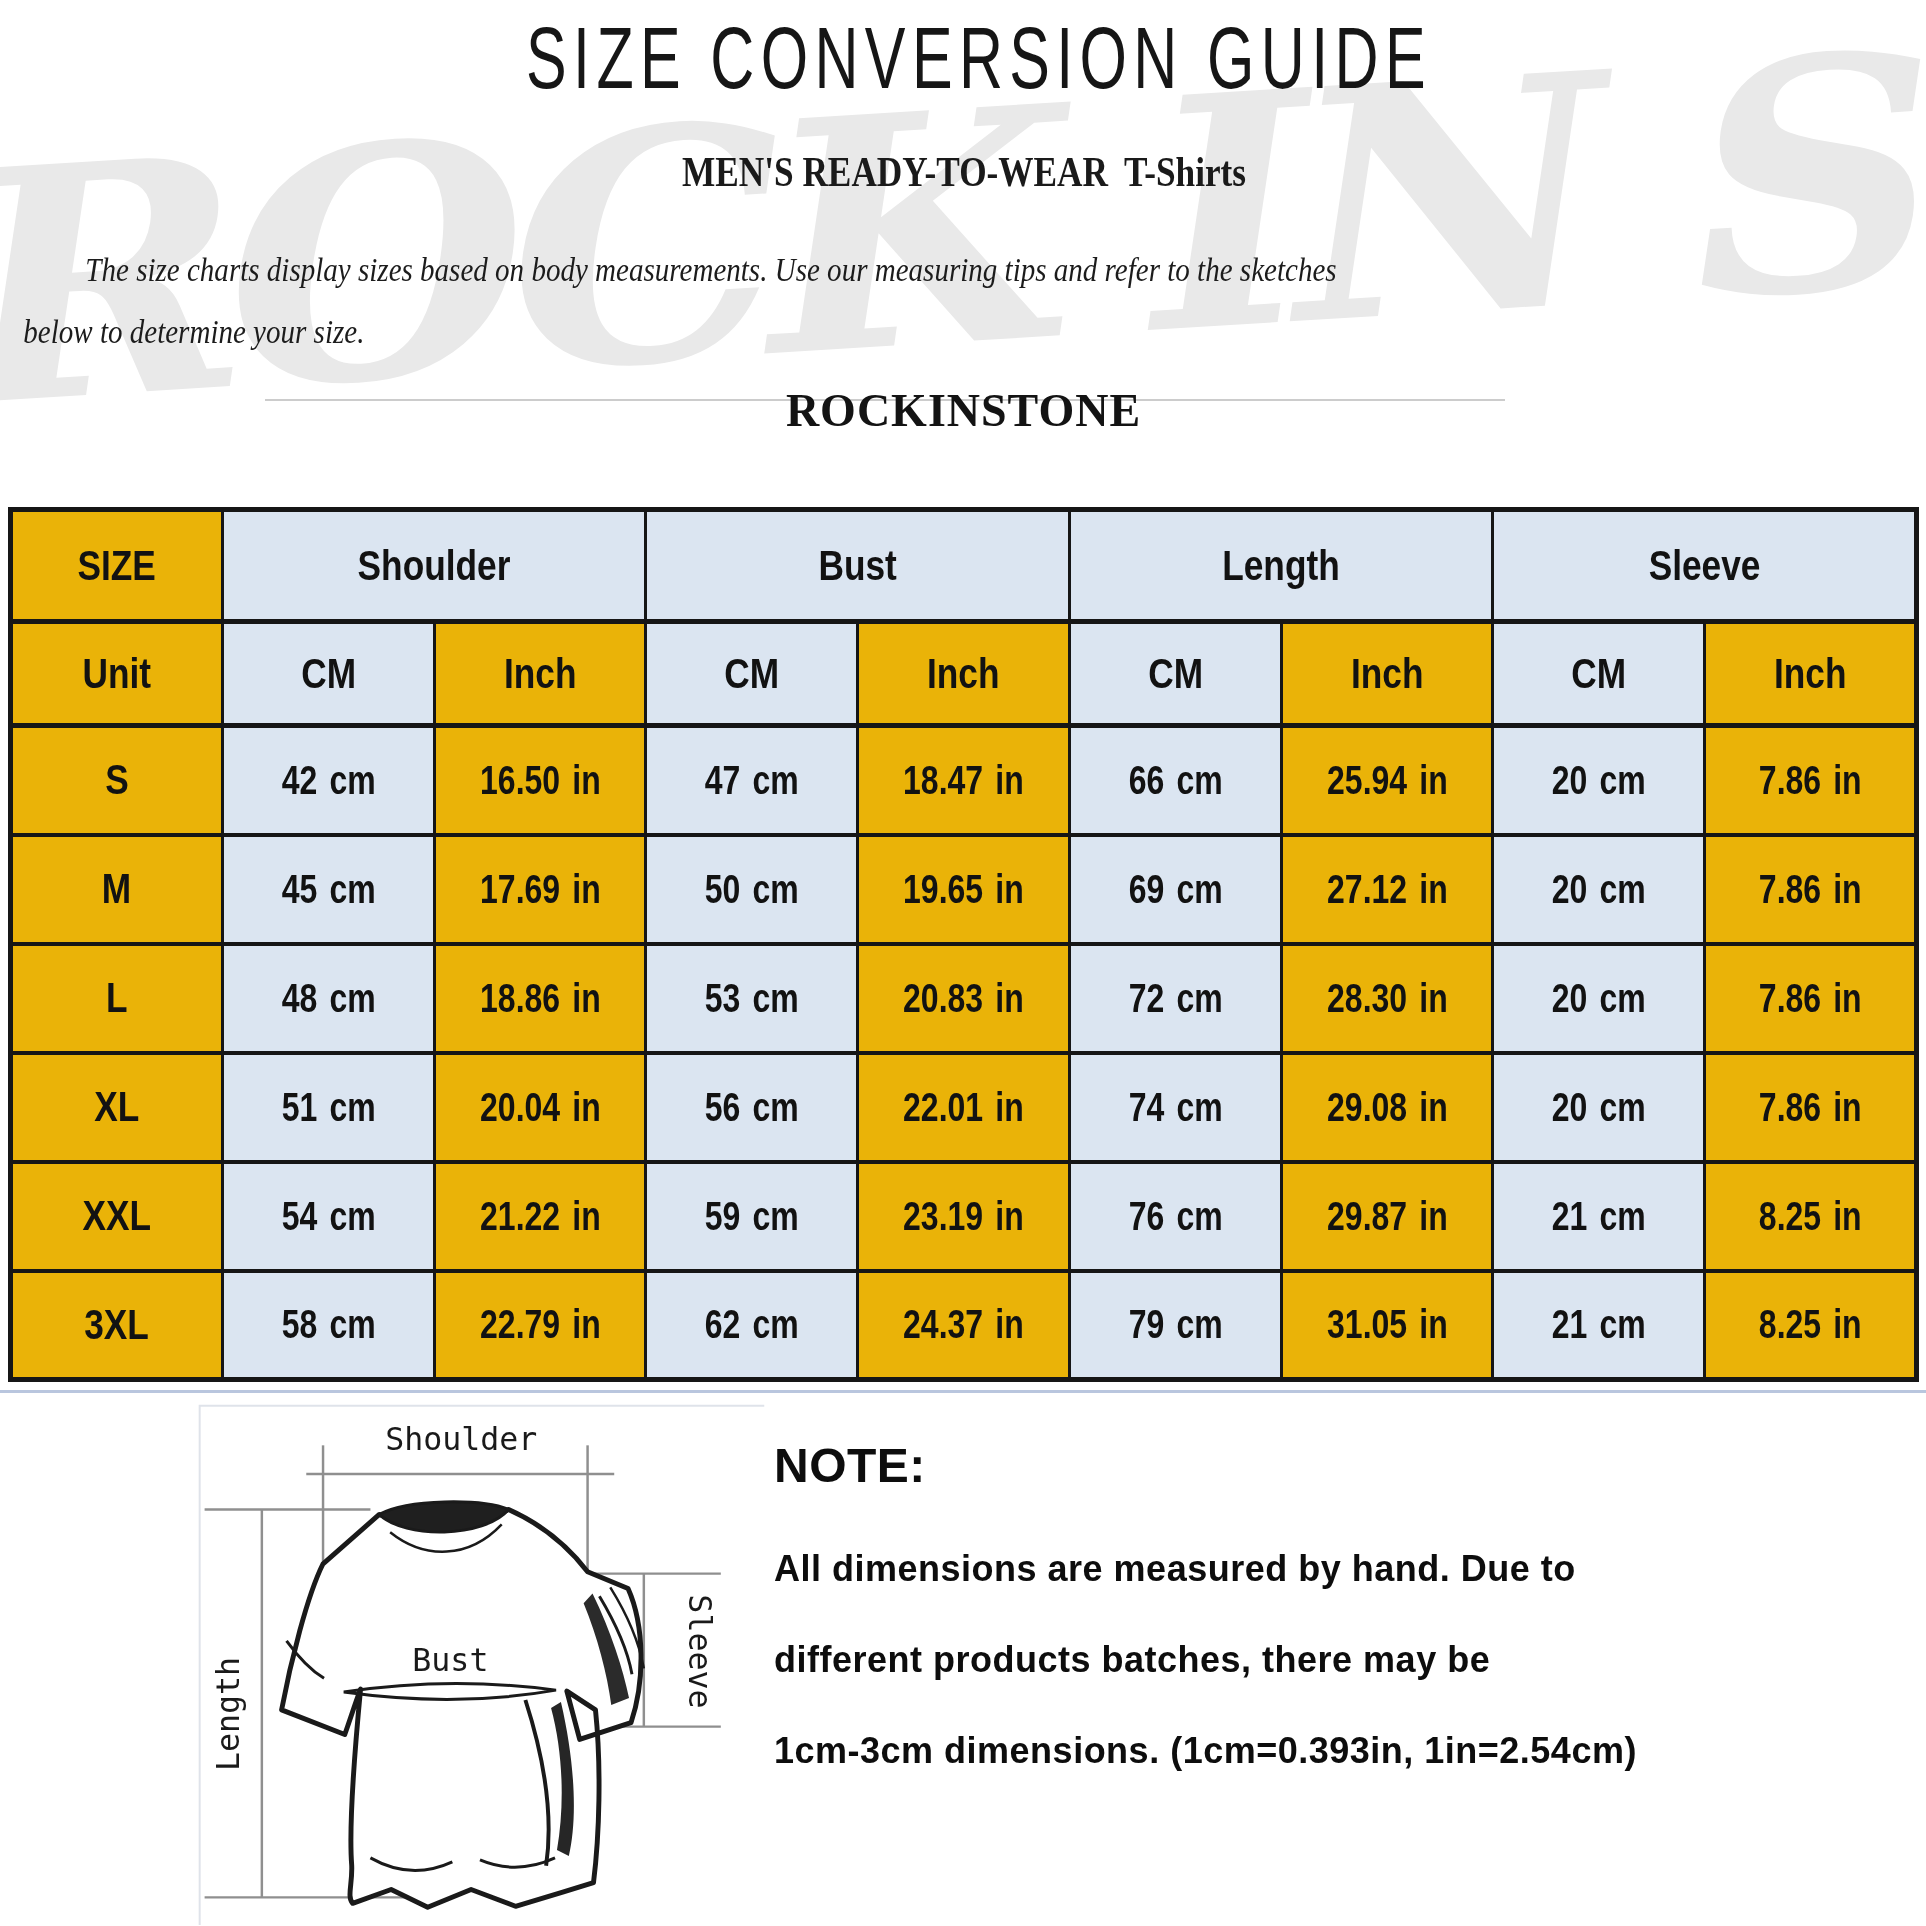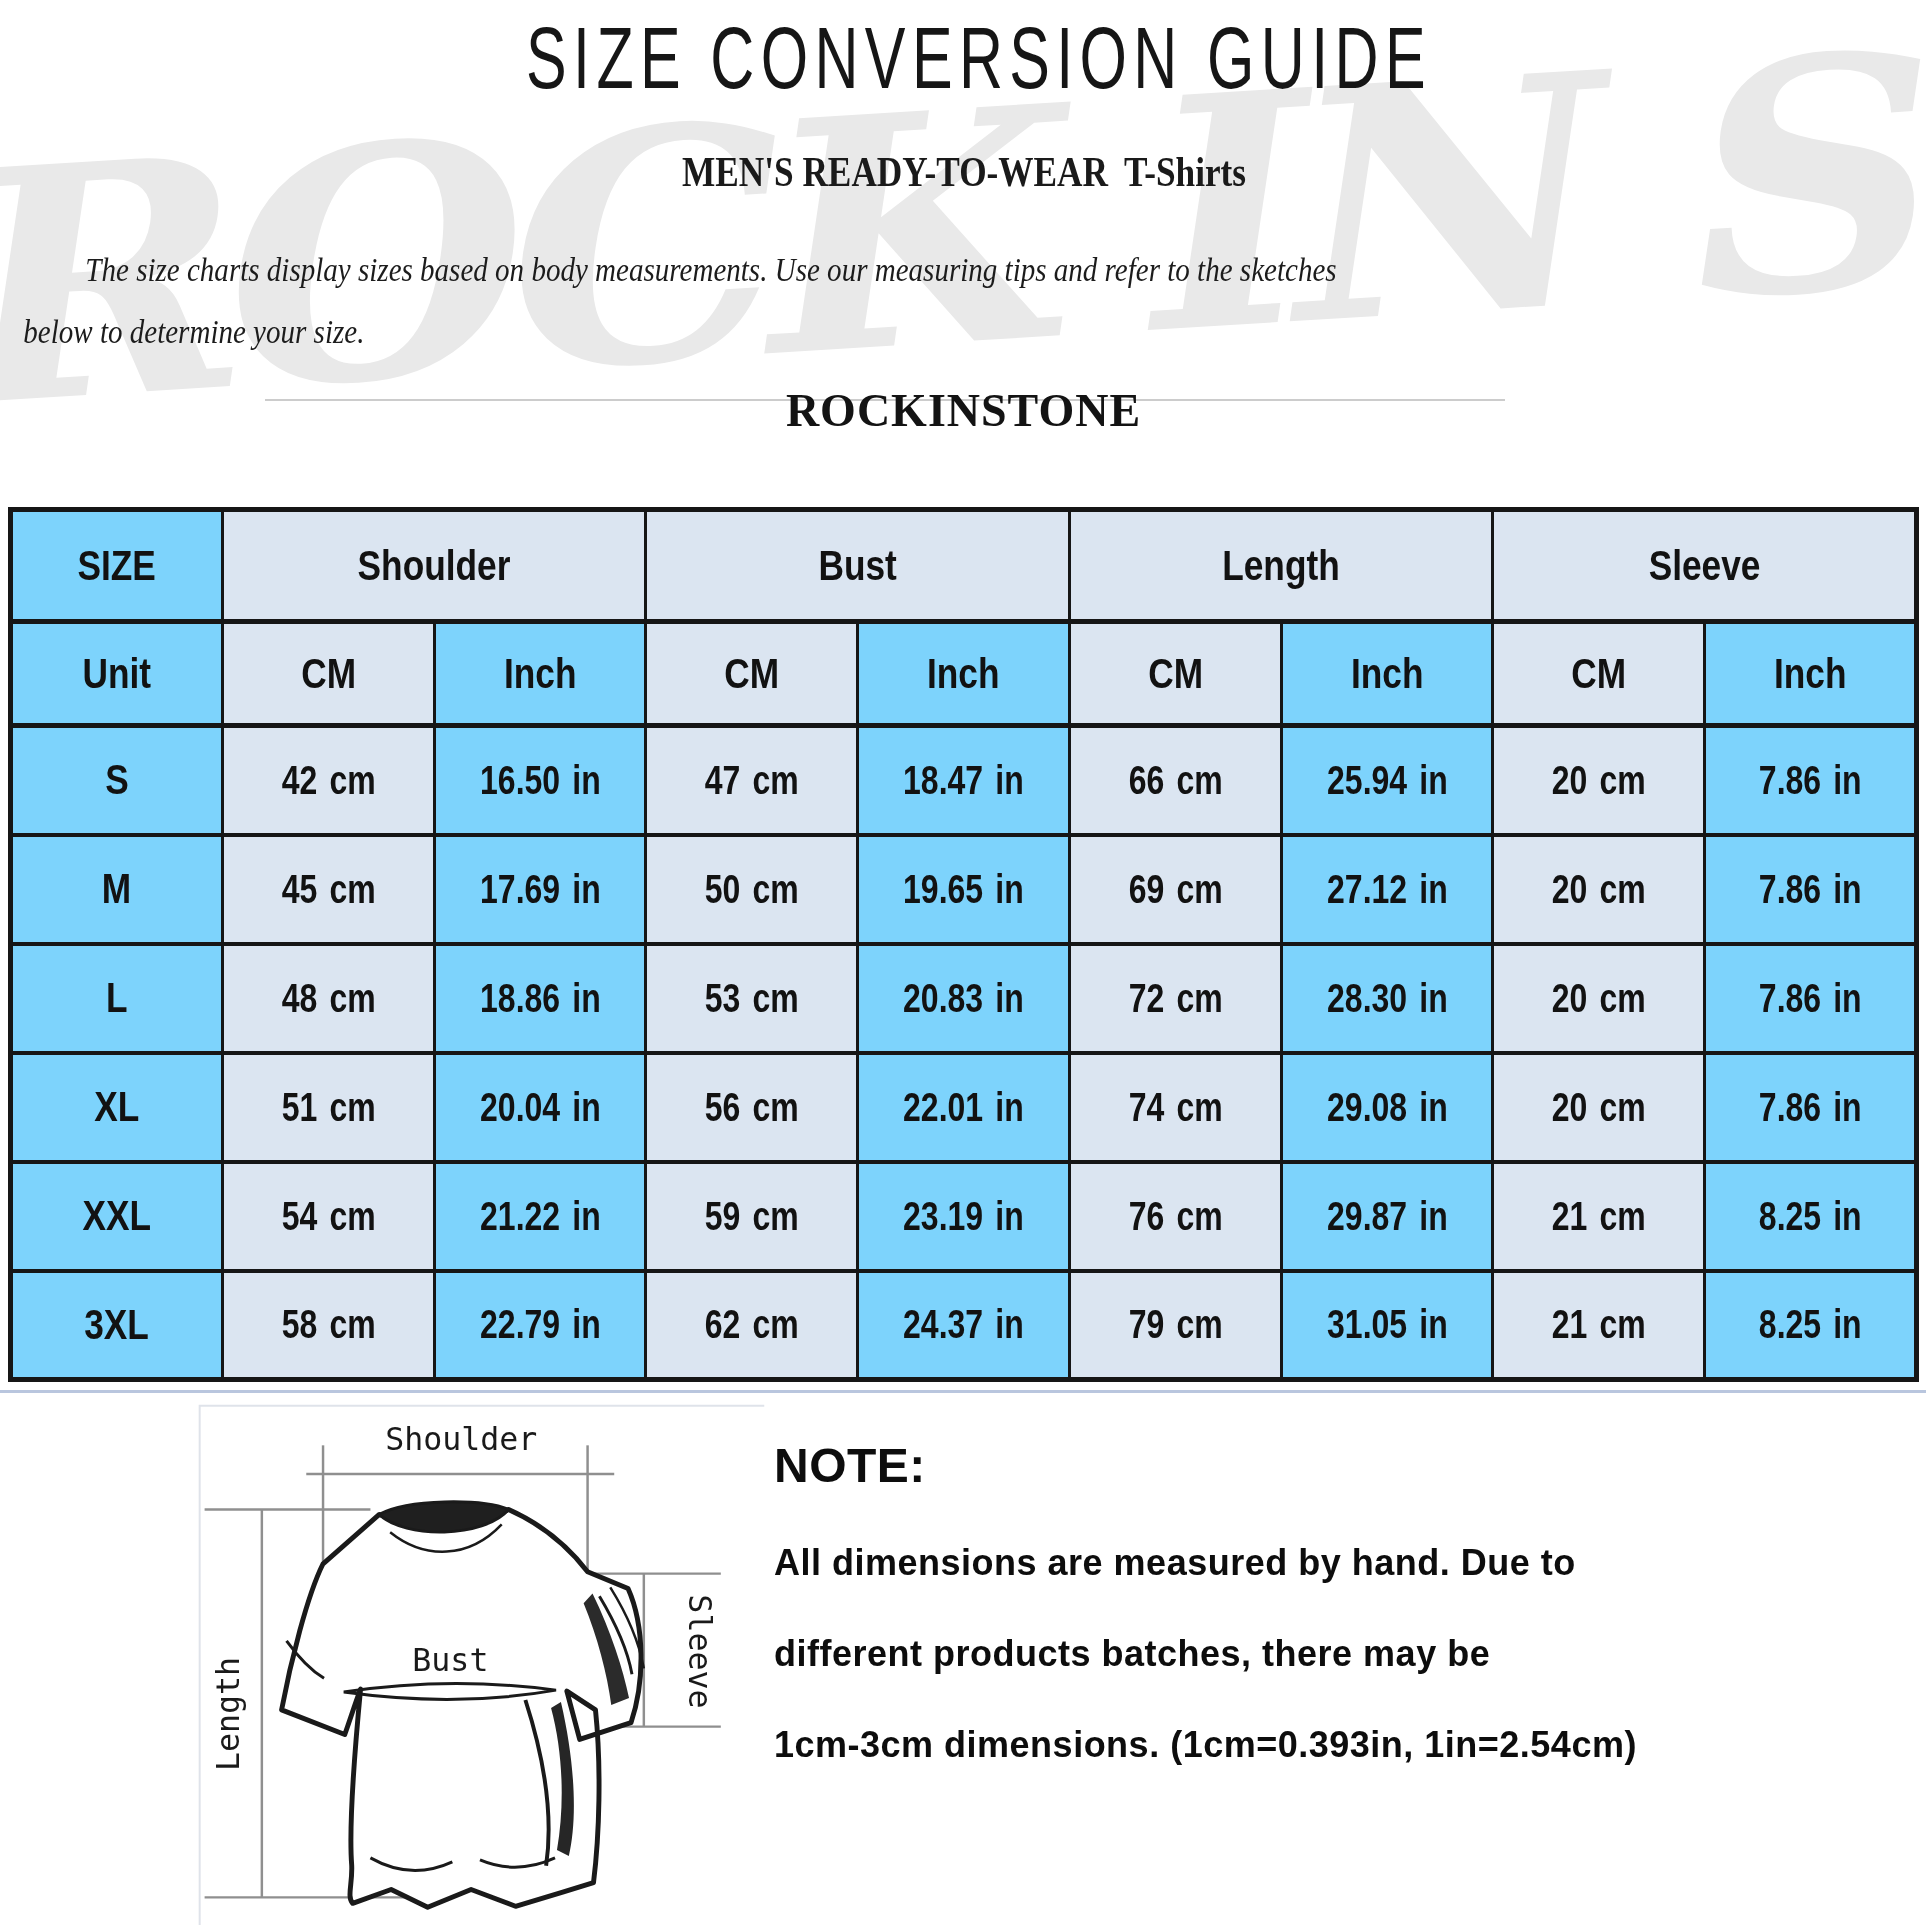--- a/index.html
+++ b/index.html
@@ -40,21 +40,21 @@
   .brand-rule { position:absolute; top:399px; left:265px; width:1240px; height:2px; background:#cccccc; z-index:1; }
   .brand-wrap { position:absolute; top:384px; left:0; width:100%; text-align:center; z-index:2; }
   .brand-inner {
     display:inline-block; font-family:"Liberation Serif","DejaVu Serif",serif;
     font-weight:bold; font-size:46px; letter-spacing:1px; color:#131313; white-space:nowrap;
   }
 
   
   table.size-table {
     position:absolute; top:507px; left:8px; width:1911px; z-index:1;
-    border-collapse:collapse; table-layout:fixed; background:#7dd3fc;
+    border-collapse:collapse; table-layout:fixed; background:#eab308;
     border:5px solid #161616;
   }
   .size-table th, .size-table td {
     border:3px solid #161616; padding:0; text-align:center; vertical-align:middle;
     color:#121212;
   }
   .size-table .r-head th { border-bottom-width:5px; }
   .size-table .r-unit td { border-bottom-width:5px; }
   .size-table .r-data td { border-bottom-width:4px; }
   .r-head { height:112px; } .r-unit { height:104px; } .r-data { height:109px; }
@@ -67,21 +67,21 @@
 
   
   .sketch { position:absolute; left:166px; top:1394px; width:626px; height:533px; z-index:1; }
   .sketch text {
     font-family:"DejaVu Sans Mono","Liberation Mono",monospace;
     font-size:32px; fill:#1a1a1a;
   }
 
   
   .note { position:absolute; left:774px; top:1438px; width:1148px; z-index:1; }
-  .note-head { font-size:48px; font-weight:bold; color:#0d0d0d; margin-bottom:24px; letter-spacing:0.5px; }
+  .note-head { font-size:48px; font-weight:bold; color:#0d0d0d; margin-bottom:30px; letter-spacing:0.5px; }
   .note-line { font-size:36px; font-weight:bold; color:#0d0d0d; line-height:91px; white-space:nowrap; letter-spacing:0.5px; }
 </style>
 </head>
 <body>
 
 <div class="canvas">
 
   <div class="watermark">ROCK IN STONE</div>
 
   <div class="title-wrap">

